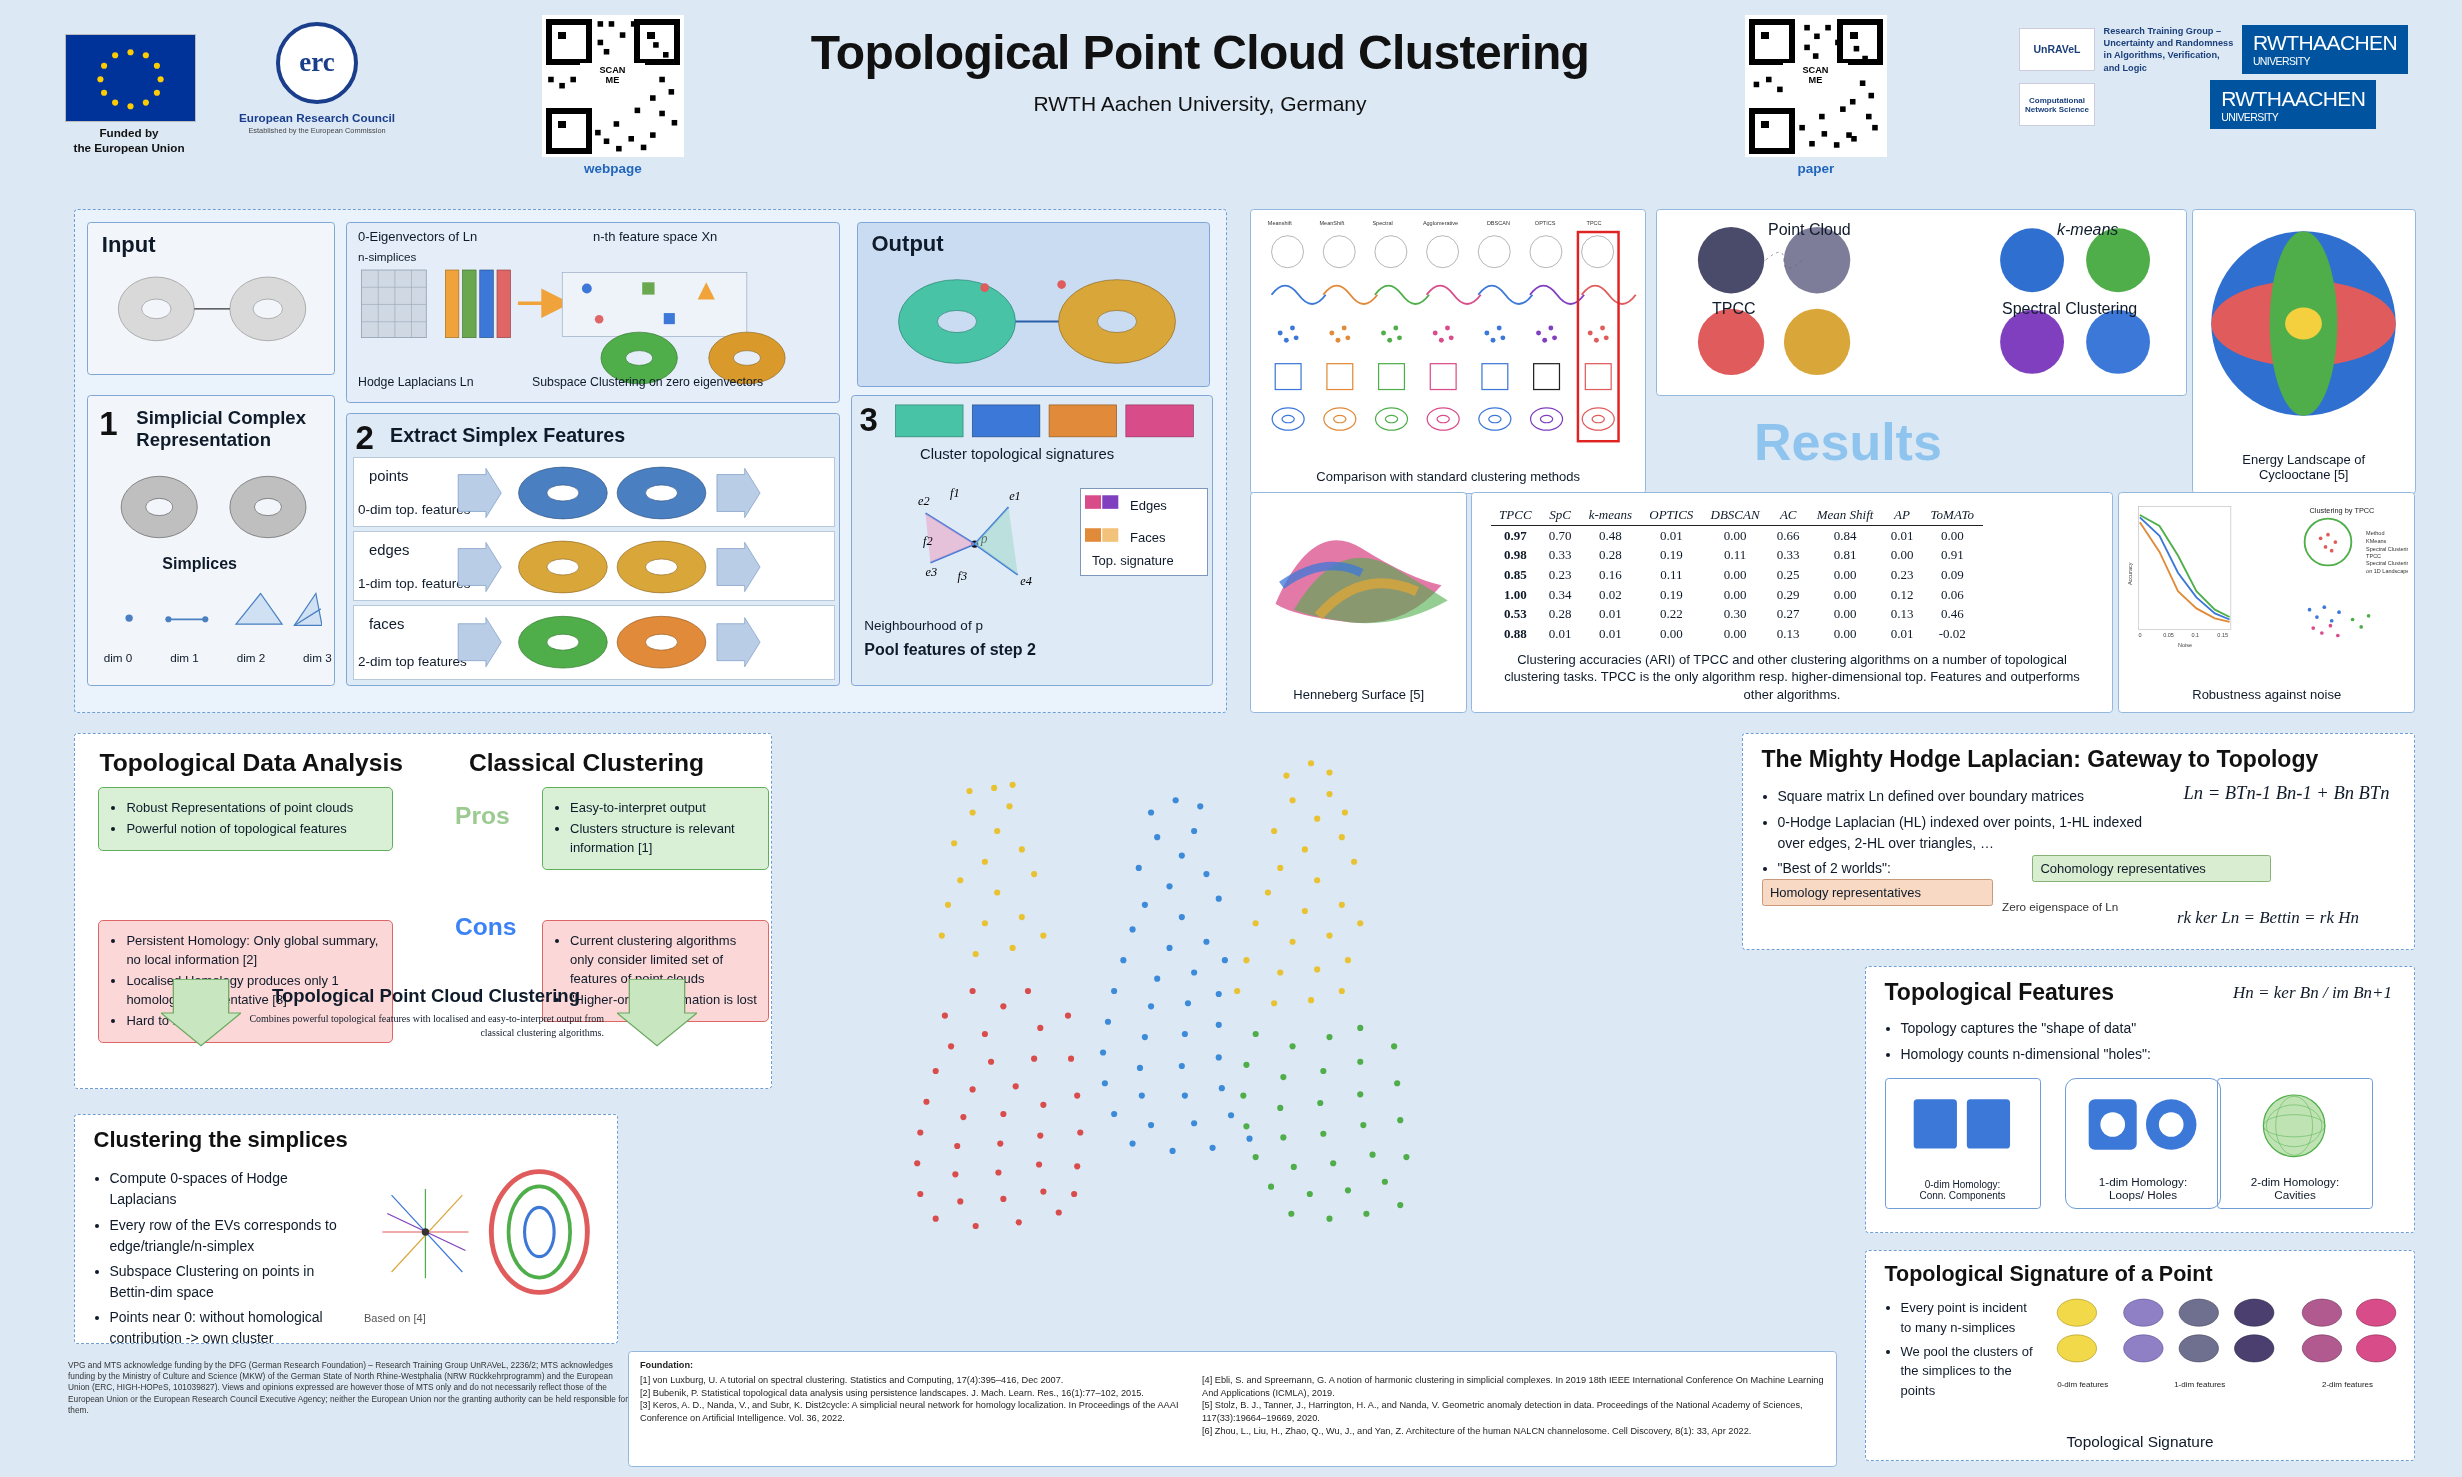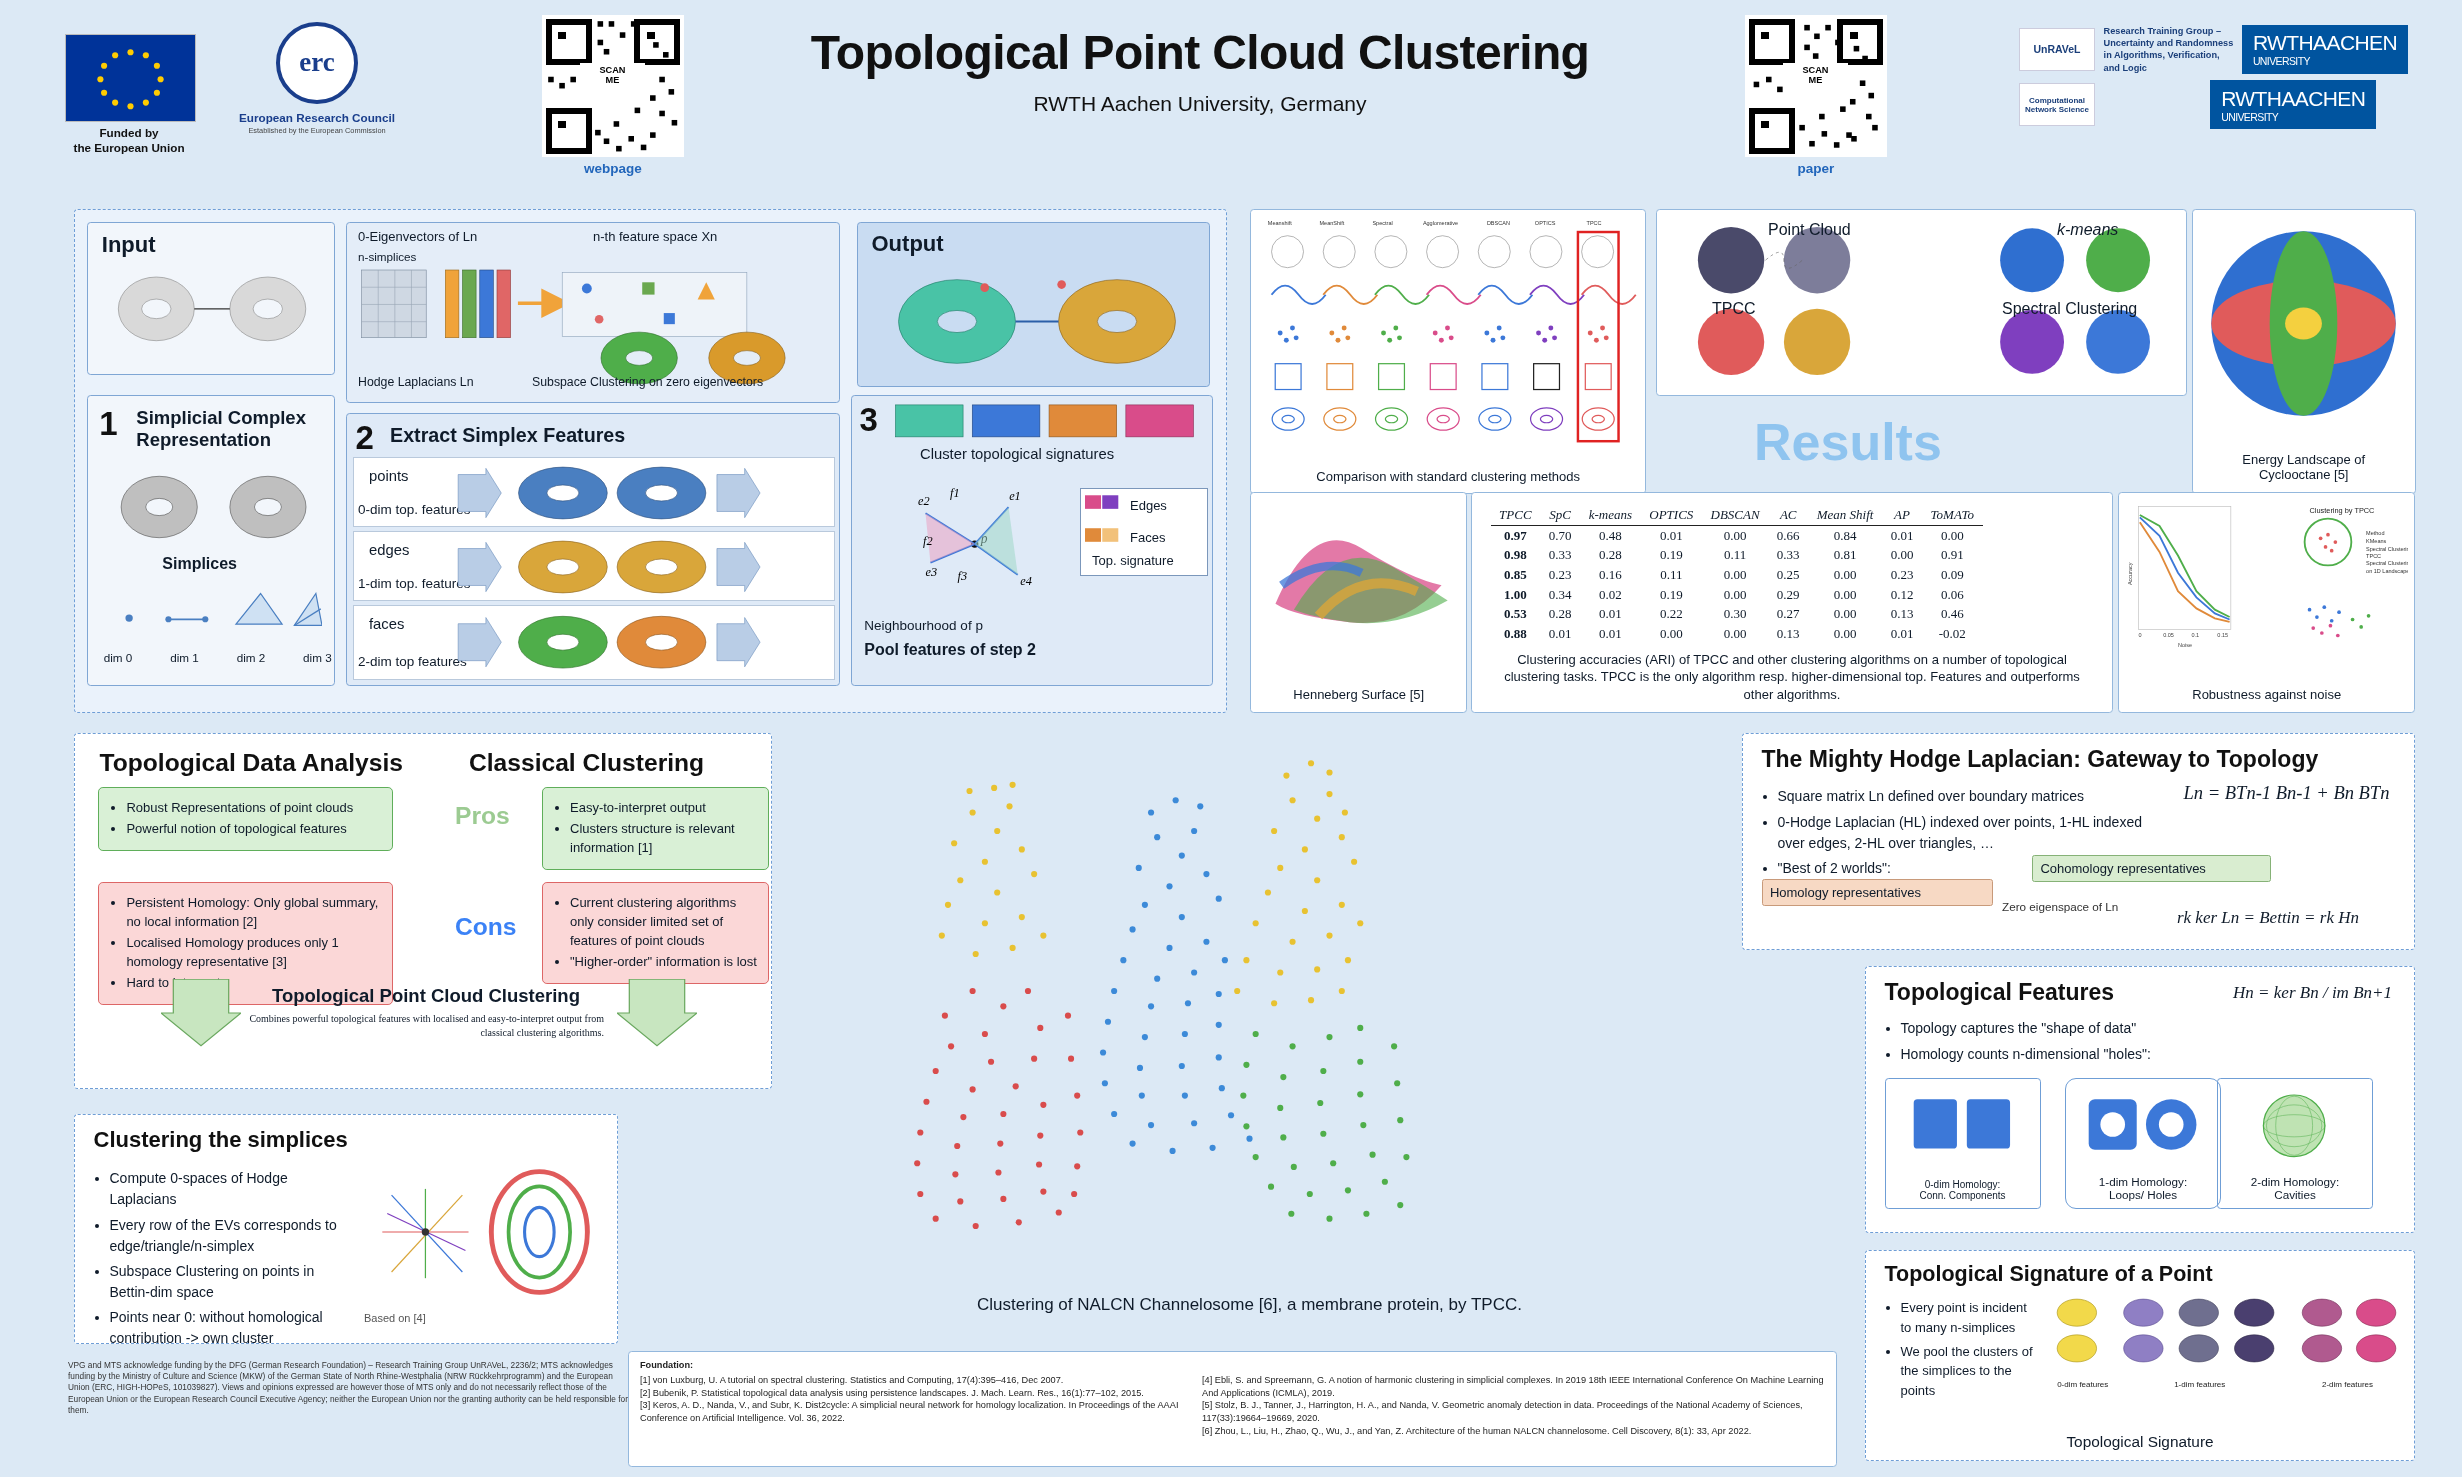--- a/index.html
+++ b/index.html
@@ -49,21 +49,21 @@
   .panel.solid{border:1.2px solid #94b8dd;}
   .panel h3{margin:0;font-size:24.6px;font-weight:bold;color:#111;}
 
   
   .mbox{position:absolute;background:#eef4fb;border:1.2px solid #7fa6d4;border-radius:3.7px;}
   .mtitle{font-size:22px;font-weight:bold;}
   .stepnum{font-size:33px;font-weight:bold;color:#111;}
 
   
   .pc-green{background:#d9f0d6;border:1.2px solid #5fae5a;border-radius:4.9px;padding:8.6px 11px;font-size:13px;line-height:1.45;}
-  .pc-red{background:#fbd7d7;border:1.2px solid #d66;border-radius:4.9px;padding:8.6px 11px;font-size:13px;line-height:1.45;}
+  .pc-red{background:#fbd7d7;border:1.2px solid #d66;border-radius:4.9px;padding:8.6px 11px;font-size:13px;line-height:1.45;margin-top:38px;}
   .pc-label{font-size:24.6px;font-weight:bold;color:#9ccb92;}
   .pc-label.red{color:#3b82f6;}
   ul{margin:0;padding-left:16px;}
   li{margin:2.5px 0;}
 
   
   table.res{border-collapse:collapse;font-size:13px;font-family:"Liberation Serif",serif;}
   table.res th{font-style:italic;padding:2.5px 8.6px;border-bottom:0.9px solid #222;font-weight:normal;}
   table.res td{padding:1.8px 8.6px;text-align:center;}
   .bold{font-weight:bold;}
@@ -942,21 +942,20 @@
             <circle cx="880" cy="800" r="5"></circle>
             <circle cx="940" cy="792" r="5"></circle>
             <circle cx="995" cy="778" r="5"></circle>
           <circle cx="985" cy="520" r="5"></circle>
             <circle cx="990" cy="580" r="5"></circle>
             <circle cx="995" cy="640" r="5"></circle>
             <circle cx="1005" cy="700" r="5"></circle>
         </g>
       </g>
     </svg>
-    <div style="font-size:17px;text-align:center;margin-top:-6.2px;">Clustering of NALCN Channelosome [6], a membrane protein, by TPCC.</div>
   </div>
 
   <div class="panel" style="left:1742px;top:733px;width:671px;height:215px;">
     <h3 style="position:absolute;left:18.5px;top:12.3px;font-size:23px;">The Mighty Hodge Laplacian: Gateway to Topology</h3>
     <div class="bullets" style="position:absolute;left:18.5px;top:48px;width:406px;">
       <ul>
         <li>Square matrix Ln defined over boundary matrices</li>
         <li>0-Hodge Laplacian (HL) indexed over points, 1-HL indexed over edges, 2-HL over triangles, …</li>
         <li>"Best of 2 worlds":</li>
       </ul>

